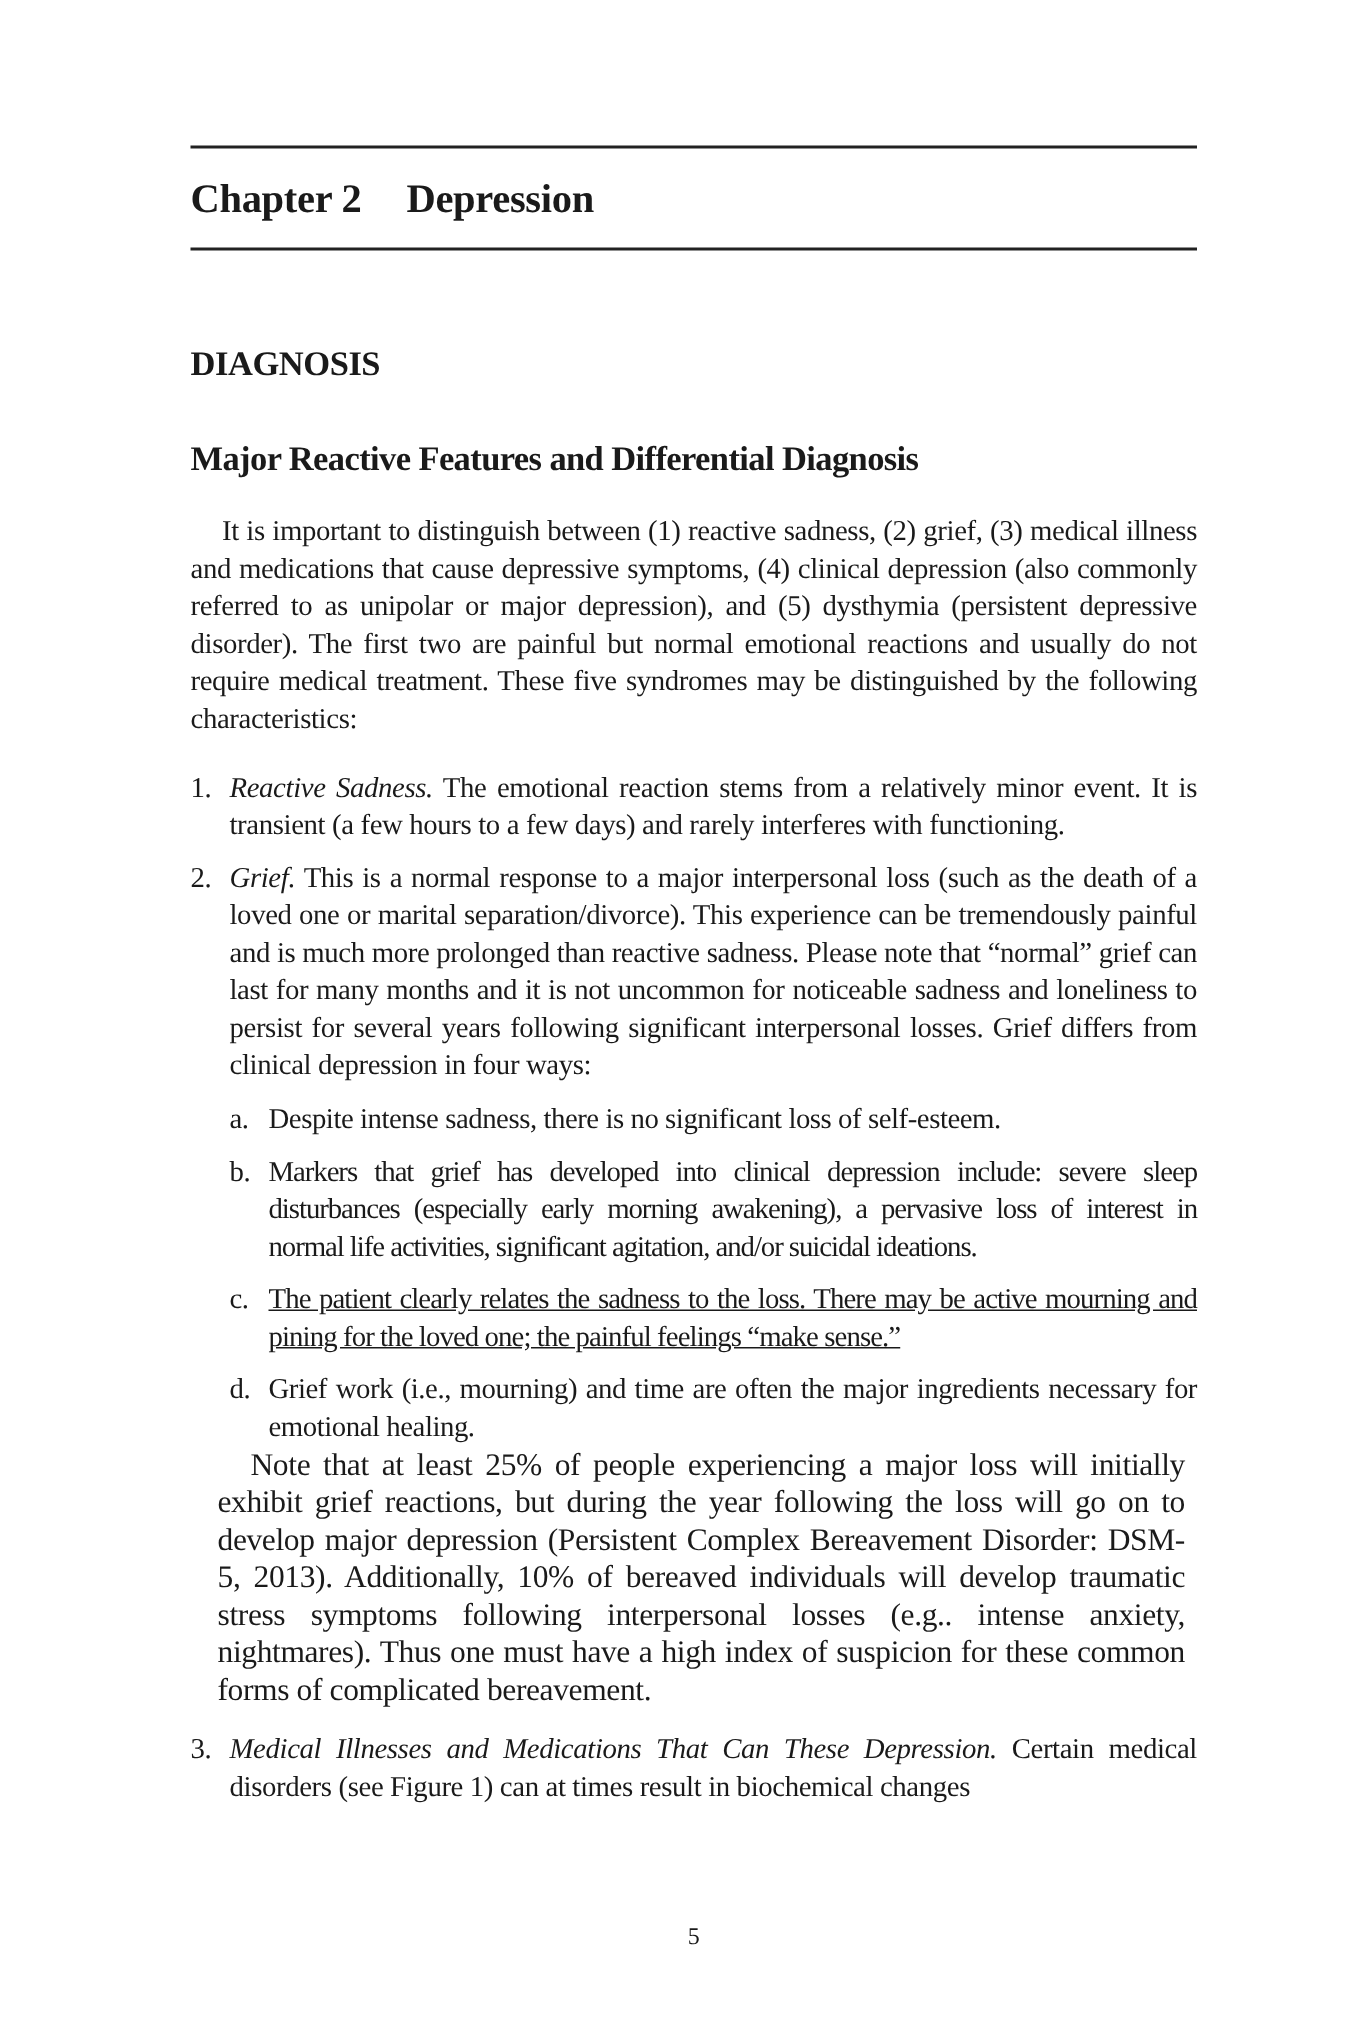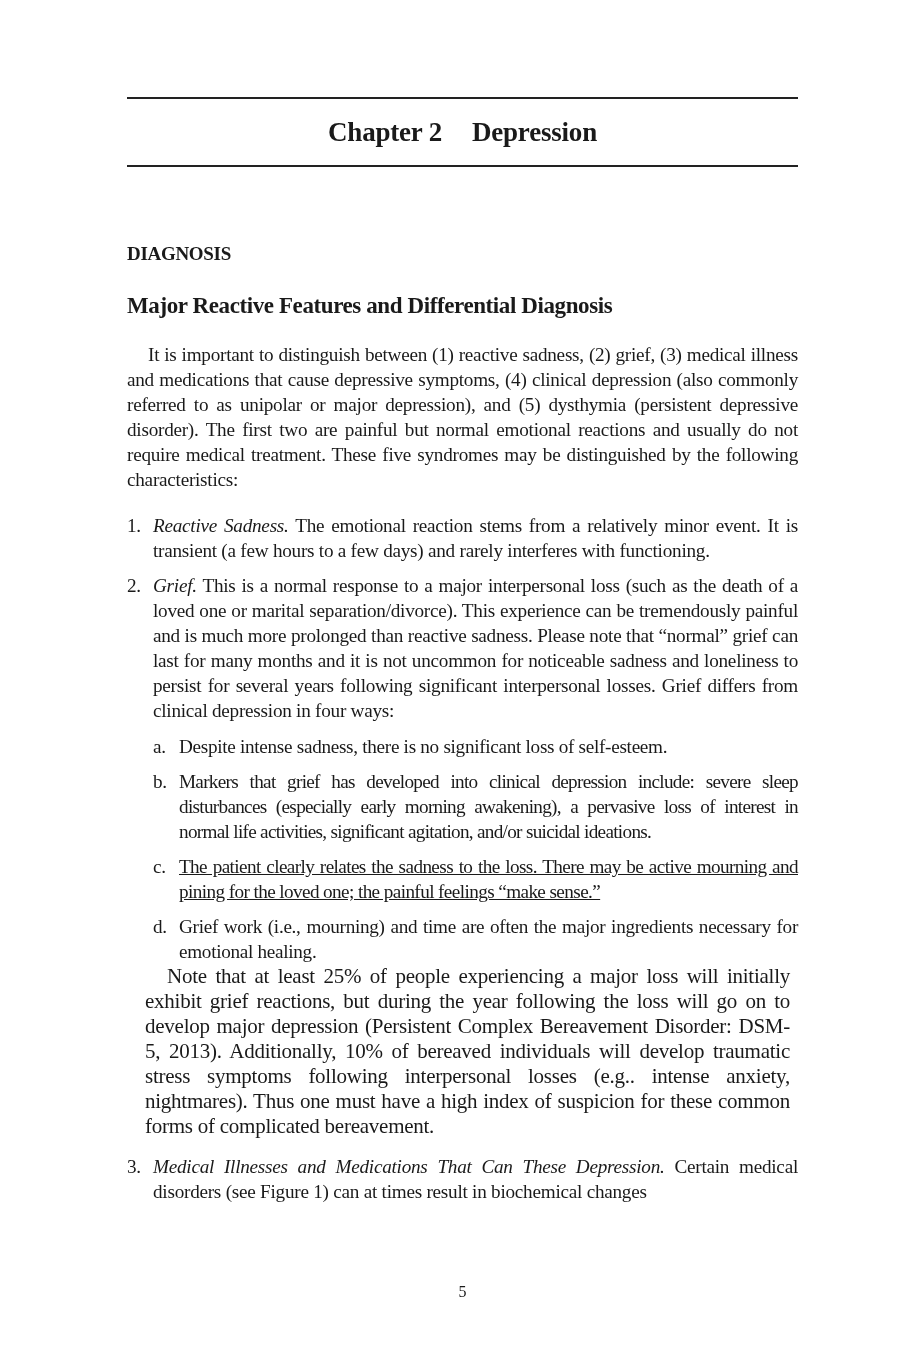--- a/index.html
+++ b/index.html
@@ -3,25 +3,25 @@
 <meta charset="utf-8">
 <style>
   html, body { margin: 0; padding: 0; background: #ffffff; }
   body {
     width: 900px; height: 1350px; position: relative; overflow: hidden;
     font-family: "Liberation Serif", "DejaVu Serif", serif; color: #1a1a1a;
   }
   .page { position: absolute; left: 127px; top: 0; width: 671px; }
   .rule { position: absolute; left: 0; width: 671px; height: 2px; background: #222; }
   .chapter-title {
-    position: absolute; left: 0; width: 671px; top: 117px; text-align: center;
+    position: absolute; left: 0; width: 671px; top: 117px; 
     font-weight: bold; font-size: 27px; letter-spacing: -0.2px;
   }
   .chapter-title .num { margin-right: 30px; }
-  .h1 { position: absolute; left: 0; top: 243px; font-weight: bold; font-size: 19px; letter-spacing: -0.3px; }
+  .h1 { position: absolute; left: 0; top: 230px; font-weight: bold; font-size: 23px; letter-spacing: -0.3px; }
   .h2 { position: absolute; left: 0; top: 293px; font-weight: bold; font-size: 23px; letter-spacing: -0.4px; }
   .body {
     position: absolute; left: 0; width: 671px; font-size: 19.2px; line-height: 25px;
     text-align: justify; letter-spacing: -0.25px;
   }
   .intro { top: 342px; text-indent: 21px; }
   .item { position: absolute; left: 0; width: 671px; font-size: 19.2px; line-height: 25px; letter-spacing: -0.25px; }
   .item .marker { position: absolute; left: 0; top: 0; }
   .item .text { margin-left: 26px; text-align: justify; display: block; }
   .sub { position: absolute; left: 26px; width: 645px; font-size: 19.2px; line-height: 25px; letter-spacing: -0.3px; }

